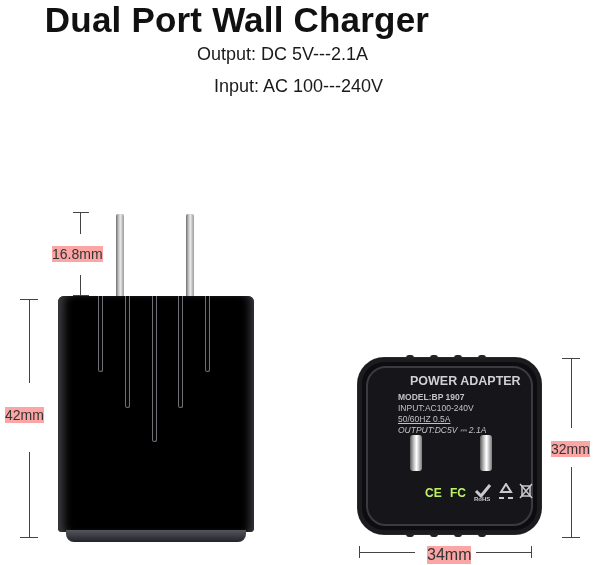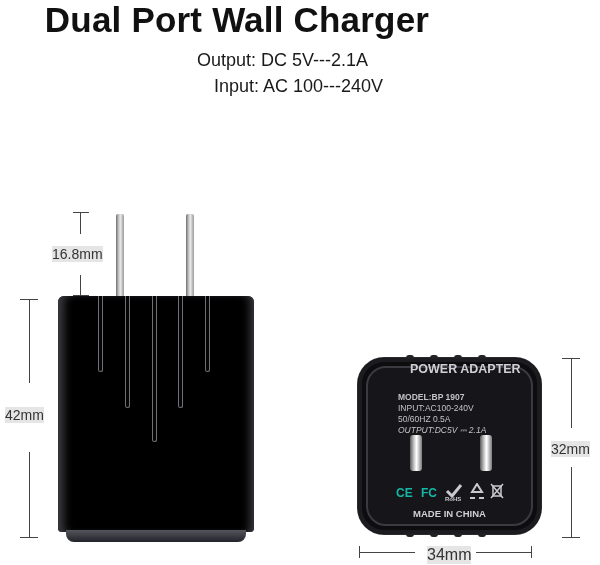--- a/index.html
+++ b/index.html
@@ -2,24 +2,24 @@
 <html><head>
 <meta charset="utf-8">
 <style>
   * { box-sizing: border-box; margin: 0; padding: 0; }
   html, body { width: 600px; height: 565px; background: #ffffff; overflow: hidden; }
   body { position: relative; font-family: "Liberation Sans", sans-serif; color: #111; }
 
   .title { position: absolute; left: 0; width: 474px; top: 0px; text-align: center;
            font-size: 35px; font-weight: bold; color: #111; letter-spacing: 0.2px; }
   .spec { position: absolute; font-size: 18px; color: #1a1a1a; }
-  .spec-out { left: 197px; top: 50px; }
+  .spec-out { left: 197px; top: 44px; }
   .spec-in  { left: 214px; top: 76px; }
 
-  .dim-label { position: absolute; font-size: 14px; color: #333; background: #e5e5e5; }
+  .dim-label { position: absolute; font-size: 14px; color: #333; background: #fca5a5; }
   .dim-small { font-size: 16px; }
 
   .vline { position: absolute; width: 1px; background: #444; }
   .hline { position: absolute; height: 1px; background: #444; }
   .tick-h { position: absolute; height: 1px; background: #444; }
   .tick-v { position: absolute; width: 1px; background: #444; }
 
   
   .prong { position: absolute; width: 8px; top: 214px; height: 84px;
            background: linear-gradient(90deg, #6e6e6e 0%, #c9c9c9 35%, #e8e8e8 55%, #9a9a9a 100%);
@@ -34,25 +34,25 @@
 
   
   .front { position: absolute; left: 358px; top: 358px; width: 183px; height: 176px;
            background: #0d0d0f; border-radius: 26px;
            box-shadow: 0 0 0 1px #2a2a2e, inset 0 0 0 4px #1c1c20; }
   .front-inner { position: absolute; left: 8px; top: 8px; right: 8px; bottom: 8px;
                  border: 2px solid #3a3a40; border-radius: 20px; background: #15151a; }
   .bump { position: absolute; width: 8px; height: 4px; background: #222; border-radius: 3px 3px 0 0; }
   .bump.bottom { border-radius: 0 0 3px 3px; }
   .fr-text { position: absolute; color: #cfcfd4; font-weight: bold; white-space: nowrap; }
-  .fr-title { left: 40px; top: 4px; font-size: 12.5px; padding-left: 12px; }
+  .fr-title { left: 40px; top: 16px; font-size: 12.5px; padding-left: 12px; }
   .fr-line { left: 40px; font-size: 8.5px; font-weight: normal; color: #c2c2c8; }
   .slot { position: absolute; width: 12px; height: 36px; top: 77px; border-radius: 3px;
           background: linear-gradient(90deg, #5a5a5a 0%, #dcdcdc 40%, #ffffff 55%, #7a7a7a 100%); }
-  .cert { position: absolute; top: 128px; color: #14b8a6; font-size: 12px; font-weight: bold; }
+  .cert { position: absolute; top: 128px; color: #bef264; font-size: 12px; font-weight: bold; margin-left: 29px; }
   .fr-made { left: 0; right: 0; top: 150px; text-align: center; font-size: 9.5px; }
 </style>
 </head>
 <body>
 
 <div class="title">Dual Port Wall Charger</div>
 <div class="spec spec-out">Output: DC 5V---2.1A</div>
 <div class="spec spec-in">Input: AC 100---240V</div>
 
 <div>
@@ -91,21 +91,21 @@
   <div class="bump" style="left:120px; top:-3px;"></div>
   <div class="bump bottom" style="left:48px; bottom:-3px;"></div>
   <div class="bump bottom" style="left:72px; bottom:-3px;"></div>
   <div class="bump bottom" style="left:96px; bottom:-3px;"></div>
   <div class="bump bottom" style="left:120px; bottom:-3px;"></div>
   <div class="front-inner"></div>
 
   <div class="fr-text fr-title" style="left:40px;">POWER ADAPTER</div>
   <div class="fr-text fr-line" style="top:34px;font-weight:bold;">MODEL:BP 1907</div>
   <div class="fr-text fr-line" style="top:45px;">INPUT:AC100-240V</div>
-  <div class="fr-text fr-line" style="top:56px;">50/60HZ 0.5A</div>
+  <div class="fr-text fr-line" style="top:56px;text-decoration:underline;">50/60HZ 0.5A</div>
   <div class="fr-text fr-line" style="top:67px;font-style:italic;">OUTPUT:DC5V ⎓ 2.1A</div>
 
   <div class="slot" style="left:52px;"></div>
   <div class="slot" style="left:122px;"></div>
 
   <div class="cert" style="left:38px;">CE</div>
   <div class="cert" style="left:63px;">FC</div>
   <div class="cert" style="left:86px; top:124px;">
     <svg width="20" height="20" viewBox="0 0 20 20">
         <path d="M3 9 L8 14 L17 3" stroke="#c9c9ce" stroke-width="3" fill="none"></path>
@@ -117,21 +117,20 @@
         <path d="M9 1 L14 9 L4 9 Z M2 15 L7 15 M11 15 L16 15" stroke="#c9c9ce" stroke-width="2" fill="none"></path>
       </svg>
   </div>
   <div class="cert" style="left:132px; top:125px;">
     <svg width="14" height="17" viewBox="0 0 14 17">
         <rect x="3" y="3" width="8" height="10" stroke="#c9c9ce" stroke-width="1.5" fill="none"></rect>
         <path d="M1 1 L13 15 M13 1 L1 15" stroke="#c9c9ce" stroke-width="1.5"></path>
       </svg>
   </div>
 
-  <div class="fr-text fr-made">MADE IN CHINA</div>
 </div>
 
 <div>
   <div class="tick-h" style="left:562px; top:358px; width:18px;"></div>
   <div class="vline" style="left:571px; top:358px; height:70px;"></div>
   <div class="dim-label" style="left:551px; top:441px;">32mm</div>
   <div class="vline" style="left:571px; top:467px; height:70px;"></div>
   <div class="tick-h" style="left:562px; top:537px; width:18px;"></div>
 </div>
 

